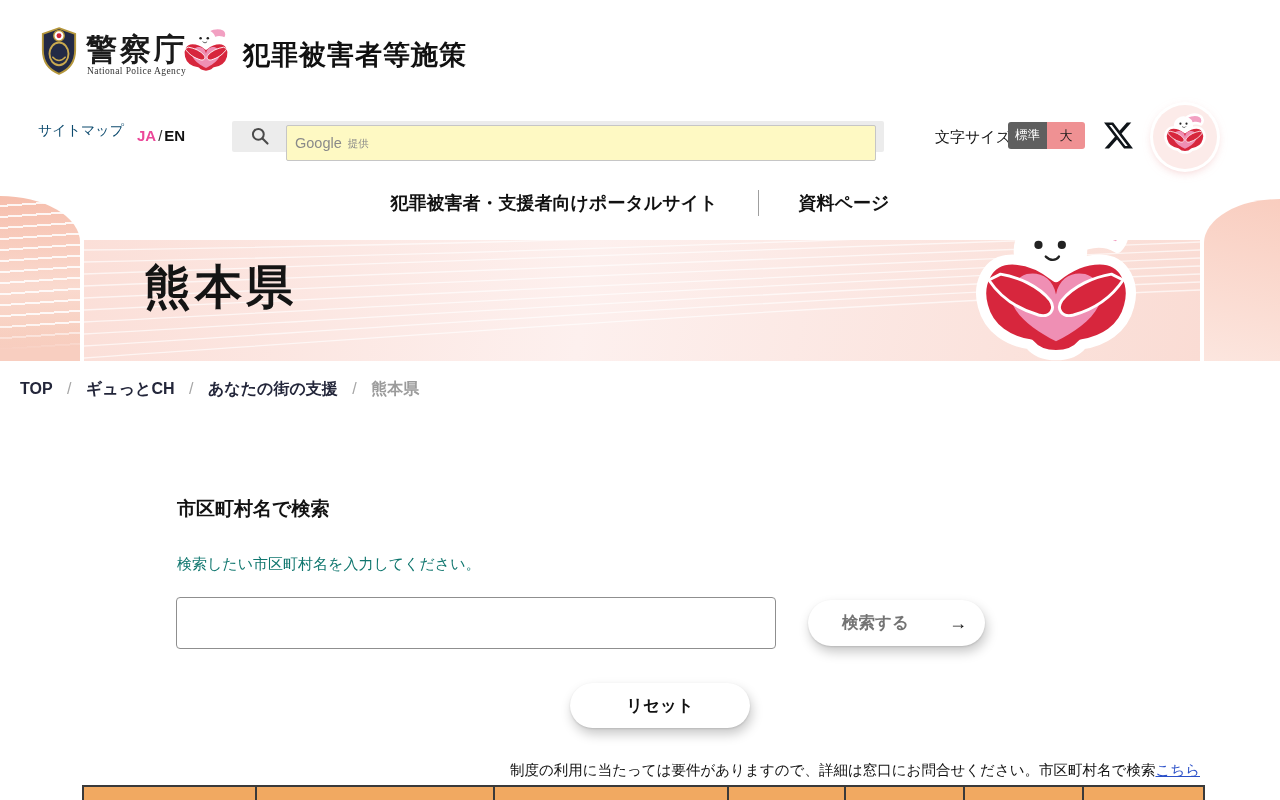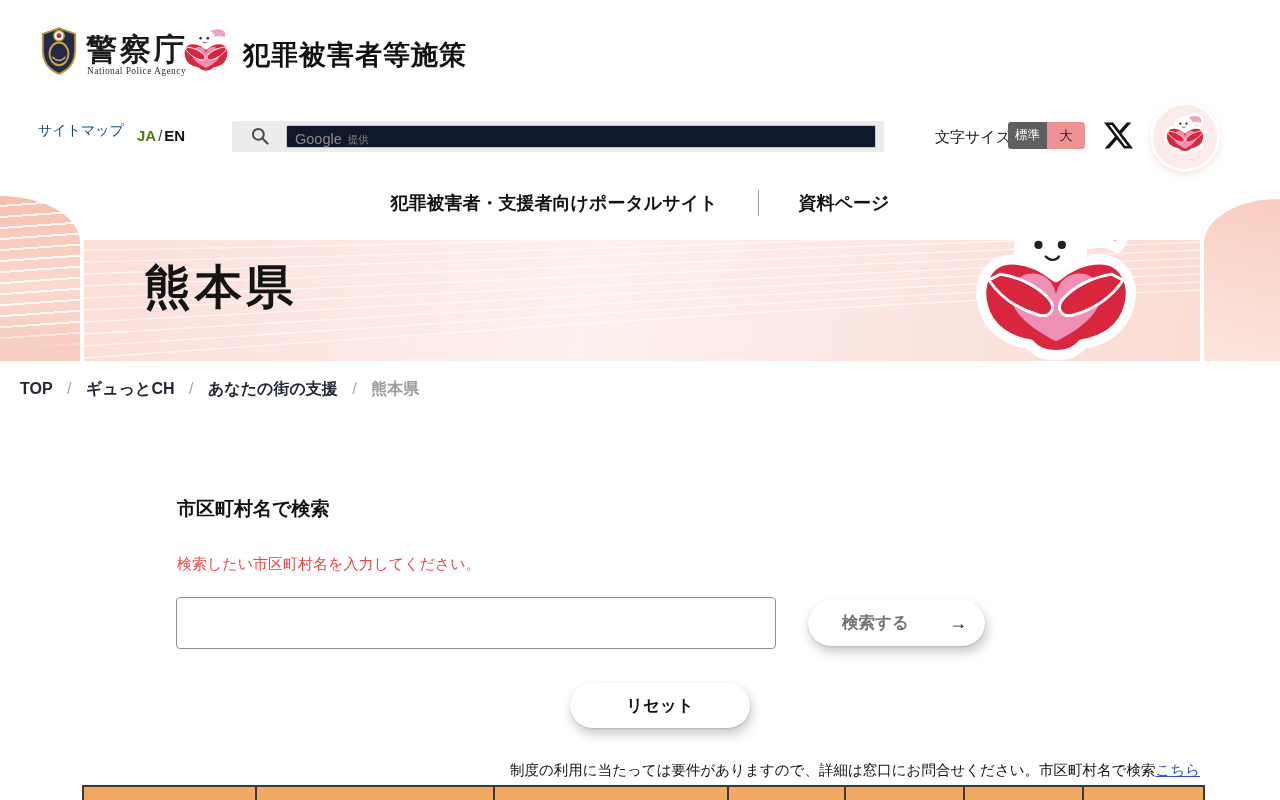--- a/index.html
+++ b/index.html
@@ -13,28 +13,28 @@
               font-size:31px; font-weight:700; letter-spacing:3px; color:#1a1a1a; }
   .npa-sub  { position:absolute; left:87px; top:66px; font-family:"Liberation Serif","DejaVu Serif",serif;
               font-size:9.5px; color:#333; letter-spacing:.4px; }
   .brand-mascot { position:absolute; left:179px; top:24px; width:54px; height:60px; }
   .site-title { position:absolute; left:243px; top:37px; font-family:"Liberation Serif","DejaVu Serif",serif;
                 font-size:27px; font-weight:700; letter-spacing:1px; color:#111; }
 
   
   .sitemap { position:absolute; left:38px; top:122px; font-size:14px; color:#0c4a6e; cursor:pointer; }
   .lang { position:absolute; left:137px; top:127px; font-size:15px; }
-  .lang .ja { color:#4d7c0f; font-weight:600; }
+  .lang .ja { color:#ec4899; font-weight:600; }
   .lang .sep { color:#333; margin:0 2px; }
   .lang .en { color:#111; font-weight:700; }
 
   .searchbar { position:absolute; left:232px; top:121px; width:652px; height:31px; background:#ececec; border-radius:2px; }
   .mag { position:absolute; left:18px; top:5px; width:20px; height:20px; }
-  .search-field { position:absolute; left:54px; top:4px; width:590px; height:23px; background:#0f172a;
-                  border:1px solid #c6c6c6; border-radius:2px; display:flex; align-items:flex-end; padding-left:8px; cursor:text; }
+  .search-field { position:absolute; left:54px; top:4px; width:590px; height:36px; background:#fef9c3;
+                  border:1px solid #c6c6c6; border-radius:2px; display:flex; align-items:center; padding-left:8px; cursor:text; }
   .search-field .g { font-size:14.5px; color:#8a8a8a; }
   .search-field .teikyo { font-size:10.5px; color:#8a8a8a; margin-left:6px; padding-top:2px; }
 
   .fontsize-label { position:absolute; left:935px; top:128px; font-size:15px; color:#111; }
   .fs-standard { position:absolute; left:1008px; top:122px; width:39px; height:27px; background:#5f5f5f; color:#fff;
                  font-size:12.5px; border:none; border-radius:3px 0 0 3px; cursor:pointer; }
   .fs-large { position:absolute; left:1047px; top:122px; width:38px; height:27px; background:#ef9193; color:#1c1c1c;
               font-size:13px; border:none; border-radius:0 3px 3px 0; cursor:pointer; }
   .x-icon { position:absolute; left:1104px; top:121px; width:29px; height:29px; cursor:pointer; }
   .mascot-circle { position:absolute; left:1153px; top:105px; width:64px; height:64px; border-radius:50%;
@@ -68,21 +68,21 @@
 
   
   .breadcrumb { position:absolute; left:20px; top:379px; font-size:16px; font-weight:700; color:#23263a; }
   .breadcrumb span { margin-right:10px; }
   .breadcrumb .crumb { cursor:pointer; }
   .breadcrumb .bc-sep { color:#a7a7a7; font-weight:400; }
   .breadcrumb .current { color:#9b9b9b; cursor:default; }
 
   
   .sec-heading { position:absolute; left:177px; top:496px; font-size:19px; font-weight:600; color:#111; }
-  .sec-instruction { position:absolute; left:177px; top:555px; font-size:15px; color:#ef4444; }
+  .sec-instruction { position:absolute; left:177px; top:555px; font-size:15px; color:#0f766e; }
   .muni-input { position:absolute; left:176px; top:597px; width:600px; height:52px; border:1px solid #8f8f8f;
                 border-radius:4px; font-size:18px; padding:0 12px; background:#fff; }
   .pill-btn { position:absolute; background:#fff; border:none; border-radius:23px;
               box-shadow:2px 6px 12px rgba(0,0,0,.22), 0 1px 2px rgba(0,0,0,.12);
               display:flex; align-items:center; cursor:pointer; font-family:inherit; }
   .btn-search { left:808px; top:600px; width:177px; height:46px; padding:0 18px 0 34px; justify-content:space-between; }
   .btn-search .lbl { font-size:16.5px; font-weight:600; color:#737373; }
   .btn-search .arrow { font-size:18px; font-weight:700; color:#111; }
   .btn-reset { left:570px; top:683px; width:180px; height:45px; justify-content:center; }
   .btn-reset .lbl { font-size:16.5px; font-weight:600; color:#111; }

